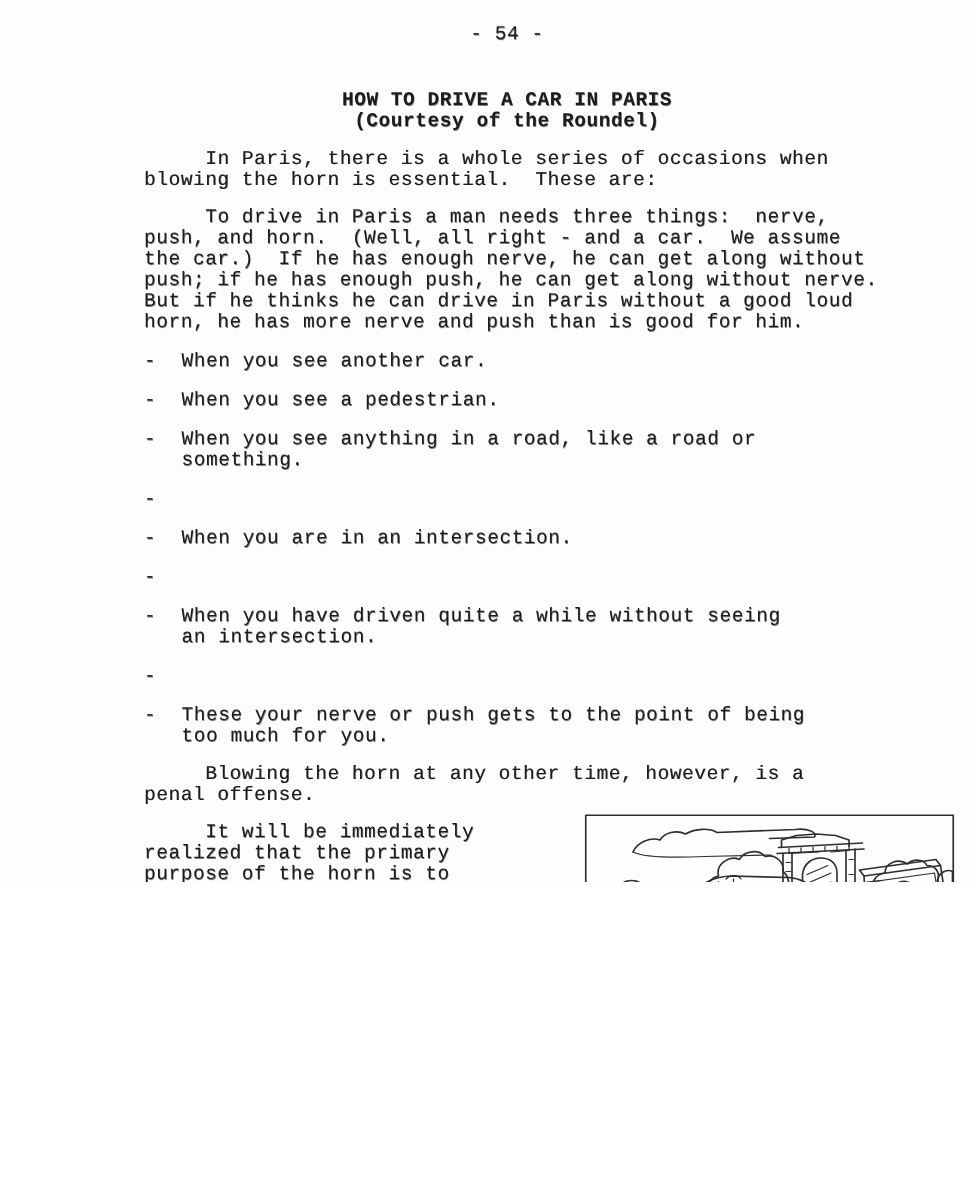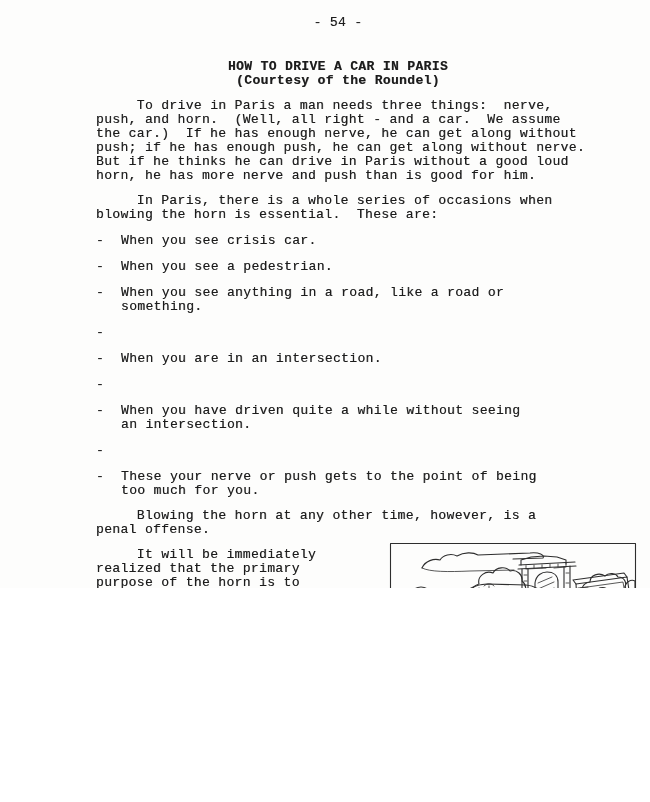--- a/index.html
+++ b/index.html
@@ -37,34 +37,34 @@
 <div class="page">
 
   <div class="page-num centered">- 54 -</div>
 
   <div class="title-block">
     <div class="centered">HOW TO DRIVE A CAR IN PARIS</div>
     <div class="centered">(Courtesy of the Roundel)</div>
   </div>
 
 
+  <p class="para pre">     In Paris, there is a whole series of occasions when
+blowing the horn is essential.  These are:</p>
+
   <p class="para pre">     To drive in Paris a man needs three things:  nerve,
 push, and horn.  (Well, all right - and a car.  We assume
 the car.)  If he has enough nerve, he can get along without
 push; if he has enough push, he can get along without nerve.
 But if he thinks he can drive in Paris without a good loud
 horn, he has more nerve and push than is good for him.</p>
 
-  <p class="para pre">     In Paris, there is a whole series of occasions when
-blowing the horn is essential.  These are:</p>
-
   <ul class="horn-list">
     <li>
       <span class="dash">-</span>
-      <span class="pre">When you see crisis car.</span>
+      <span class="pre">When you see another car.</span>
     </li>
     <li>
       <span class="dash">-</span>
       <span class="pre">When you see a pedestrian.</span>
     </li>
     <li>
       <span class="dash">-</span>
       <span class="pre">When you see anything in a road, like a road or
 something.</span>
     </li>

